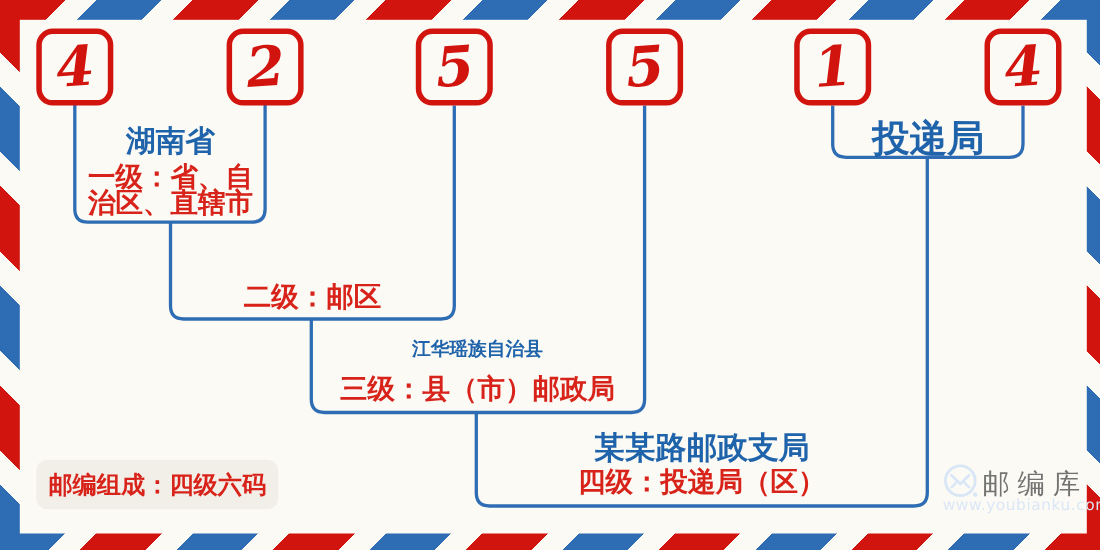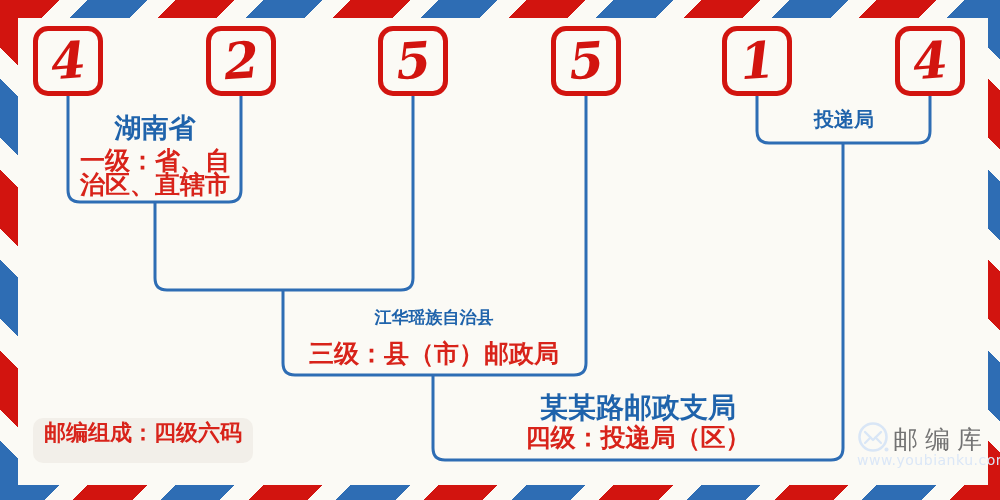--- a/index.html
+++ b/index.html
@@ -33,21 +33,21 @@
     transform:rotate(-4deg);
   }
   
   .lbl{position:absolute;transform:translateX(-50%);white-space:nowrap;text-align:center;line-height:1.2;}
   .title{color:#1f63ab;font-weight:bold;font-family:Liberation Serif, serif;}
   .redtext{color:#d8231a;font-weight:bold;font-size:25px;}
   
   .badge{
     position:absolute;left:33px;top:418px;width:220px;height:45px;
     background:#f2efe9;border-radius:10px;
-    display:flex;justify-content:center;
+    display:flex;align-items:center;justify-content:center;
   }
   .badge span{color:#d8231a;font-weight:bold;font-size:22px;white-space:nowrap;}
   
   .wm{position:absolute;color:#737373;}
   .wm-brand{left:893px;top:423px;font-size:25px;letter-spacing:7px;white-space:nowrap;}
   .wm-url{left:857px;top:452px;font-size:14px;letter-spacing:0.5px;white-space:nowrap;color:#dbe7f7;}
   .wm-icon{position:absolute;left:856px;top:420px;}
 </style>
 </head>
 <body>
@@ -83,28 +83,29 @@
     <span class="digit">1</span>
   </div>
   <div class="digit-box" style="left:895px">
     <span class="digit">4</span>
   </div>
 
   <div class="lbl title" style="left:155px;top:112px;font-size:27px">湖南省</div>
   <div class="lbl redtext" style="left:155px;top:146px">一级：省、自</div>
   <div class="lbl redtext" style="left:155px;top:170px">治区、直辖市</div>
 
+  <div class="lbl redtext" style="left:284px;top:255px">二级：邮区</div>
 
   <div class="lbl title" style="left:434px;top:308px;font-size:17px">江华瑶族自治县</div>
   <div class="lbl redtext" style="left:434px;top:339px">三级：县（市）邮政局</div>
 
   <div class="lbl title" style="left:638px;top:391px;font-size:28px">某某路邮政支局</div>
   <div class="lbl redtext" style="left:638px;top:423px">四级：投递局（区）</div>
 
-  <div class="lbl title" style="left:844px;top:107px;font-size:20px">投递局</div>
+  <div class="lbl title" style="left:844px;top:107px;font-size:34px">投递局</div>
 
   <div class="badge">
     <span>邮编组成：四级六码</span>
   </div>
 
   <svg class="wm-icon" width="36" height="36" viewBox="0 0 36 36" xmlns="http://www.w3.org/2000/svg">
     <circle cx="17" cy="17" r="13.5" fill="none" stroke="#d9e6f6" stroke-width="2.6"></circle>
     <path d="M9,12 L17,20 L25,12" fill="none" stroke="#d9e6f6" stroke-width="2.4" stroke-linecap="round" stroke-linejoin="round"></path>
     <path d="M9,23 L14.5,17.5 M25,23 L19.5,17.5" fill="none" stroke="#d9e6f6" stroke-width="2.2" stroke-linecap="round"></path>
     <circle cx="30.5" cy="29.5" r="2" fill="#d9e6f6"></circle>

